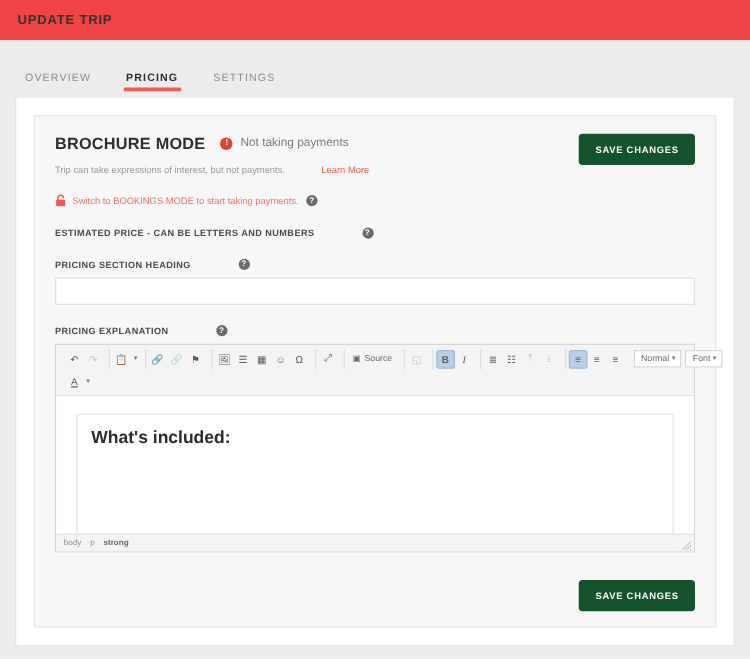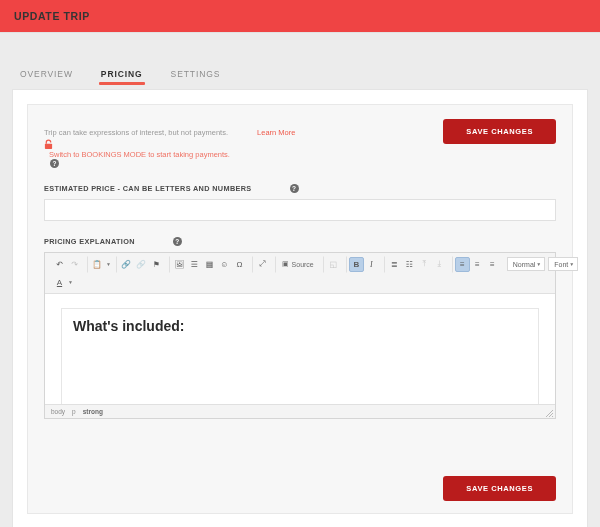--- a/index.html
+++ b/index.html
@@ -19,21 +19,21 @@
     padding:0 14px;
     border-bottom:1px solid #e2e2e2;
   }
   .topbar-title {
     font-size:10.5px; font-weight:bold;
     letter-spacing:.6px; color:#343434;
   }
 
   
   .tabbar {
-    height:56px; background:#ececec;
+    height:44px; background:#ececec;
     display:flex; align-items:flex-end;
     padding:0 12px;
   }
   .tab {
     font-size:8.5px; letter-spacing:.9px;
     color:#8c8c8c; padding:0 8px 10px 8px;
     margin-right:12px; position:relative; cursor:pointer;
   }
   .tab.active { color:#2f2f2f; font-weight:bold; }
   .tab.active::after {
@@ -66,21 +66,21 @@
     background:#e8412f; margin-left:12px;
     display:flex; align-items:center; justify-content:center;
     color:#fff; font-size:7px; font-weight:bold; line-height:1;
   }
   .warn-text { font-size:9.5px; color:#7b7b7b; margin-left:6px; }
 
   .sub-line { font-size:7.5px; color:#9a9a9a; margin-top:9px; }
   .learn-link { color:#ef5b4c; margin-left:27px; cursor:pointer; }
 
   .switch-line {
-    display:flex; margin-top:2px;flex-direction:column;
+    display:flex; align-items:center; margin-top:15px;
   }
   .lock-icon { width:9px; height:11px; flex:0 0 auto; }
   .switch-text { font-size:7.5px; color:#ef7264; margin-left:5px; cursor:pointer; }
 
   .help-icon {
     width:9px; height:9px; border-radius:50%;
     background:#6b6b6b; color:#fff;
     font-size:6.5px; line-height:9px; text-align:center;
     display:inline-block; margin-left:6px;
     font-weight:bold; cursor:pointer; vertical-align:middle;
@@ -98,24 +98,24 @@
     margin-top:6px;
     font-size:8.5px; color:#9d9d9d;
     padding:0 8px; outline:none;
     font-family:"Liberation Sans", sans-serif;
   }
   .txt-input.small { width:168px; }
   .txt-input.full  { width:100%; }
 
   
   .btn-save {
-    background:#b91c1c; color:#fff;
+    background:#14532d; color:#fff;
     font-size:7.5px; font-weight:bold; letter-spacing:.6px;
     border:none; border-radius:3px;
-    padding:8px 23px; cursor:pointer;
+    padding:8px 13px; cursor:pointer;
     font-family:"Liberation Sans", sans-serif;
   }
   .save-top { position:absolute; top:14px; right:16px; }
   .save-bottom { position:absolute; bottom:12px; right:16px; }
 
   
   .editor {
     margin-top:6px; background:#fff;
     border:1px solid #d5d5d5;
   }
@@ -187,20 +187,27 @@
   <div class="tab">SETTINGS</div>
 </div>
 
 <div class="page-card">
   <div class="inner-panel">
 
     
     <button class="btn-save save-top">SAVE CHANGES</button>
 
     
+    <div class="brochure-row">
+      <div class="brochure-title">BROCHURE MODE</div>
+      <div class="warn-dot">
+        <span>!</span>
+      </div>
+      <div class="warn-text">Not taking payments</div>
+    </div>
 
     <div class="sub-line">
       <span>Trip can take expressions of interest, but not payments.</span>
       <span class="learn-link">Learn More</span>
     </div>
 
     <div class="switch-line">
       <svg class="lock-icon" viewBox="0 0 12 14">
         <path d="M3 6V4.2A3 3 0 0 1 9 4.2" fill="none" stroke="#ef5b4c" stroke-width="1.6"></path>
         <rect x="1.2" y="6" width="9.6" height="7" rx="1" fill="#ef5b4c"></rect>
@@ -209,20 +216,24 @@
       <span class="help-icon">?</span>
     </div>
 
     
     <div class="field-label">
       <span>ESTIMATED PRICE - CAN BE LETTERS AND NUMBERS</span>
       <span class="help-icon">?</span>
     </div>
 
     
+    <div class="field-label">
+      <span>PRICING SECTION HEADING</span>
+      <span class="help-icon">?</span>
+    </div>
     <input class="txt-input full" type="text" placeholder="" style="">
 
     
     <div class="field-label">
       <span>PRICING EXPLANATION</span>
       <span class="help-icon">?</span>
     </div>
 
     
     <div class="editor">

